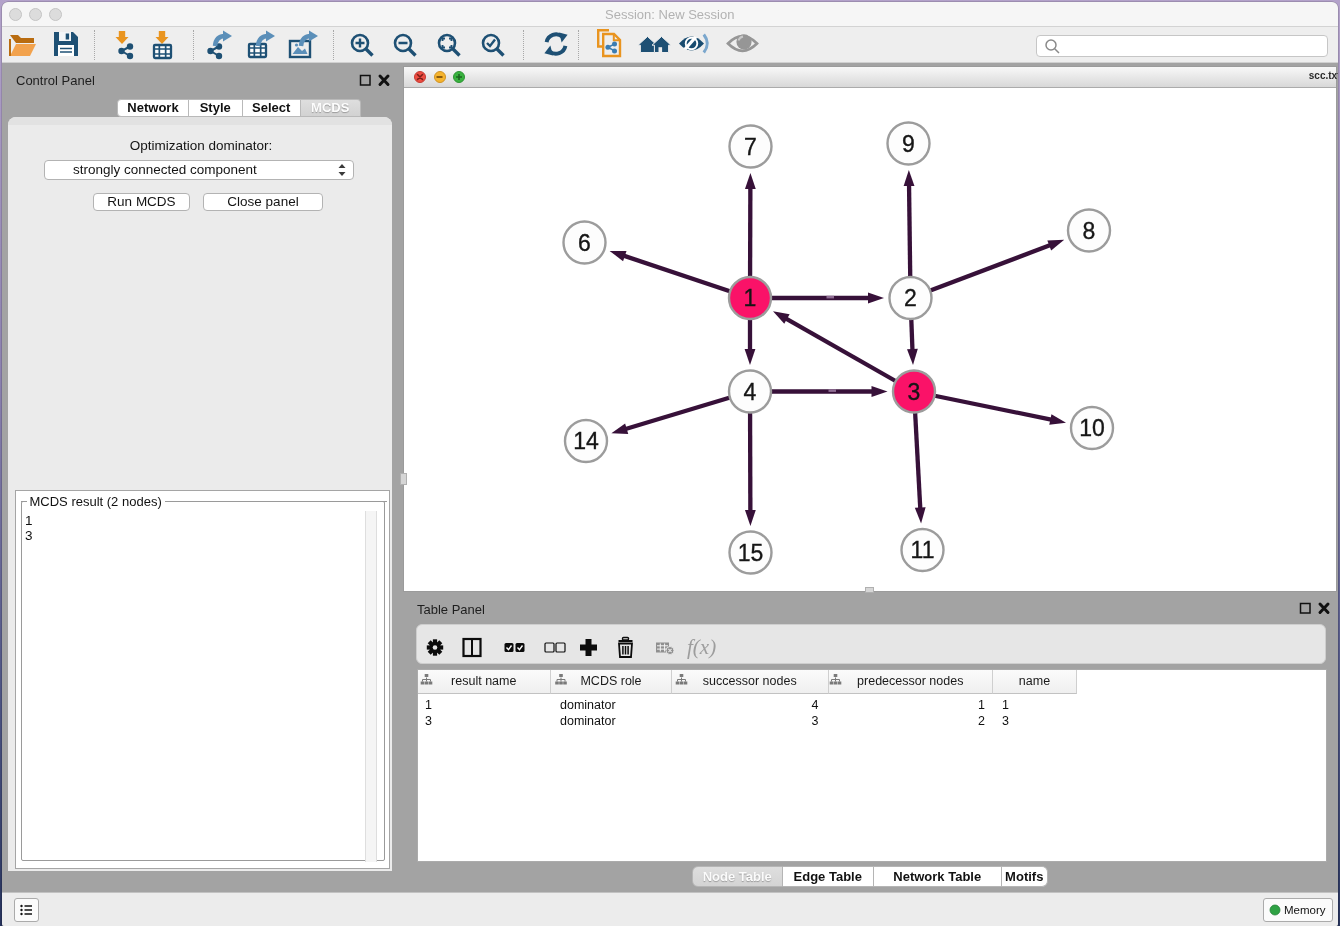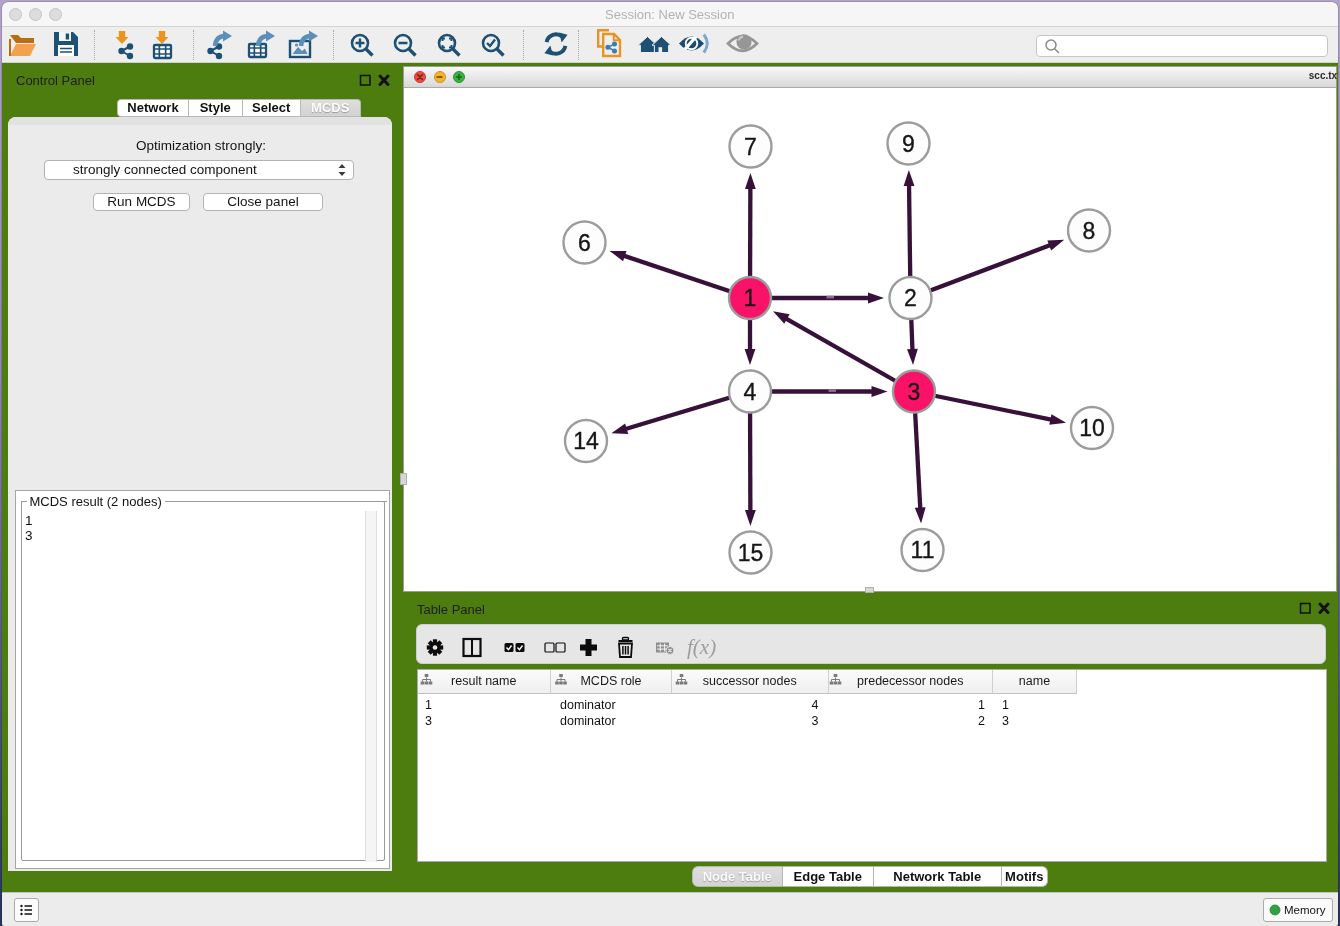--- a/index.html
+++ b/index.html
@@ -1,18 +1,18 @@
 <!DOCTYPE html>
 <html><head>
 <meta charset="utf-8">
 <style>
 * { margin:0; padding:0; box-sizing:border-box; -webkit-font-smoothing:antialiased; }
 html,body { width:1340px; height:926px; overflow:hidden; }
 body { font-family:"Liberation Sans", sans-serif; background:linear-gradient(to bottom,#b3a2ca,#8d82b0 40%,#4d5483 75%,#27335c); position:relative; }
-#win { position:absolute; left:1.5px; top:2px; width:1336.5px; height:924px; background:#4d7c0f; border-radius:6px 6px 2px 2px; overflow:hidden; box-shadow:0 0 0 0.5px rgba(0,0,0,0.25); }
+#win { position:absolute; left:1.5px; top:2px; width:1336.5px; height:924px; background:#a3a3a3; border-radius:6px 6px 2px 2px; overflow:hidden; box-shadow:0 0 0 0.5px rgba(0,0,0,0.25); }
 .abs { position:absolute; }
 
 
 #titlebar { position:absolute; left:0; top:0; width:100%; height:25px; background:#f6f6f6; border-bottom:1px solid #d3d3d3; }
 .tl { position:absolute; top:6px; width:13px; height:13px; border-radius:50%; background:#dcdcdc; border:1px solid #c4c4c4; }
 #wtitle { position:absolute; top:5px; left:0; width:100%; text-align:center; font-size:13px; color:#b2b2b2; }
 
 
 #toolbar { position:absolute; left:0; top:25px; width:100%; height:36px; background:#eeeeee; border-bottom:1px solid #d0d0d0; }
 .sep { position:absolute; top:3px; height:30px; width:0; border-left:1px dotted #a8a8a8; }
@@ -221,21 +221,21 @@
     <rect x="3.5" y="3.5" width="9.5" height="9.5" fill="none" stroke="#111" stroke-width="1.5"></rect>
     <path d="M23 4 L31 12.5 M31 4 L23 12.5" stroke="#111" stroke-width="3" stroke-linecap="round"></path>
   </svg>
   <div class="tabrow" style="left:77.5px; top:97px;">
     <div class="tab first" style="width:72px;">Network</div>
     <div class="tab" style="width:53.5px;">Style</div>
     <div class="tab" style="width:58.5px;">Select</div>
     <div class="tab sel" style="width:59.5px;">MCDS</div>
   </div>
   <div id="cpPanel"></div>
-  <div id="optlabel">Optimization strongly:</div>
+  <div id="optlabel">Optimization dominator:</div>
   <div id="cpSelect">strongly connected component
     <svg width="14" height="18" viewBox="0 0 14 18" style="position:absolute; right:4px; top:0px;">
       <path d="M3.5 7 L7 3 L10.5 7 Z" fill="#3a3a3a"></path>
       <path d="M3.5 11 L7 15 L10.5 11 Z" fill="#3a3a3a"></path>
     </svg>
   </div>
   <div class="btn" style="left:91.5px; top:191px; width:97px;">Run MCDS</div>
   <div class="btn" style="left:201.5px; top:191px; width:120px;">Close panel</div>
 
   <div id="results">

